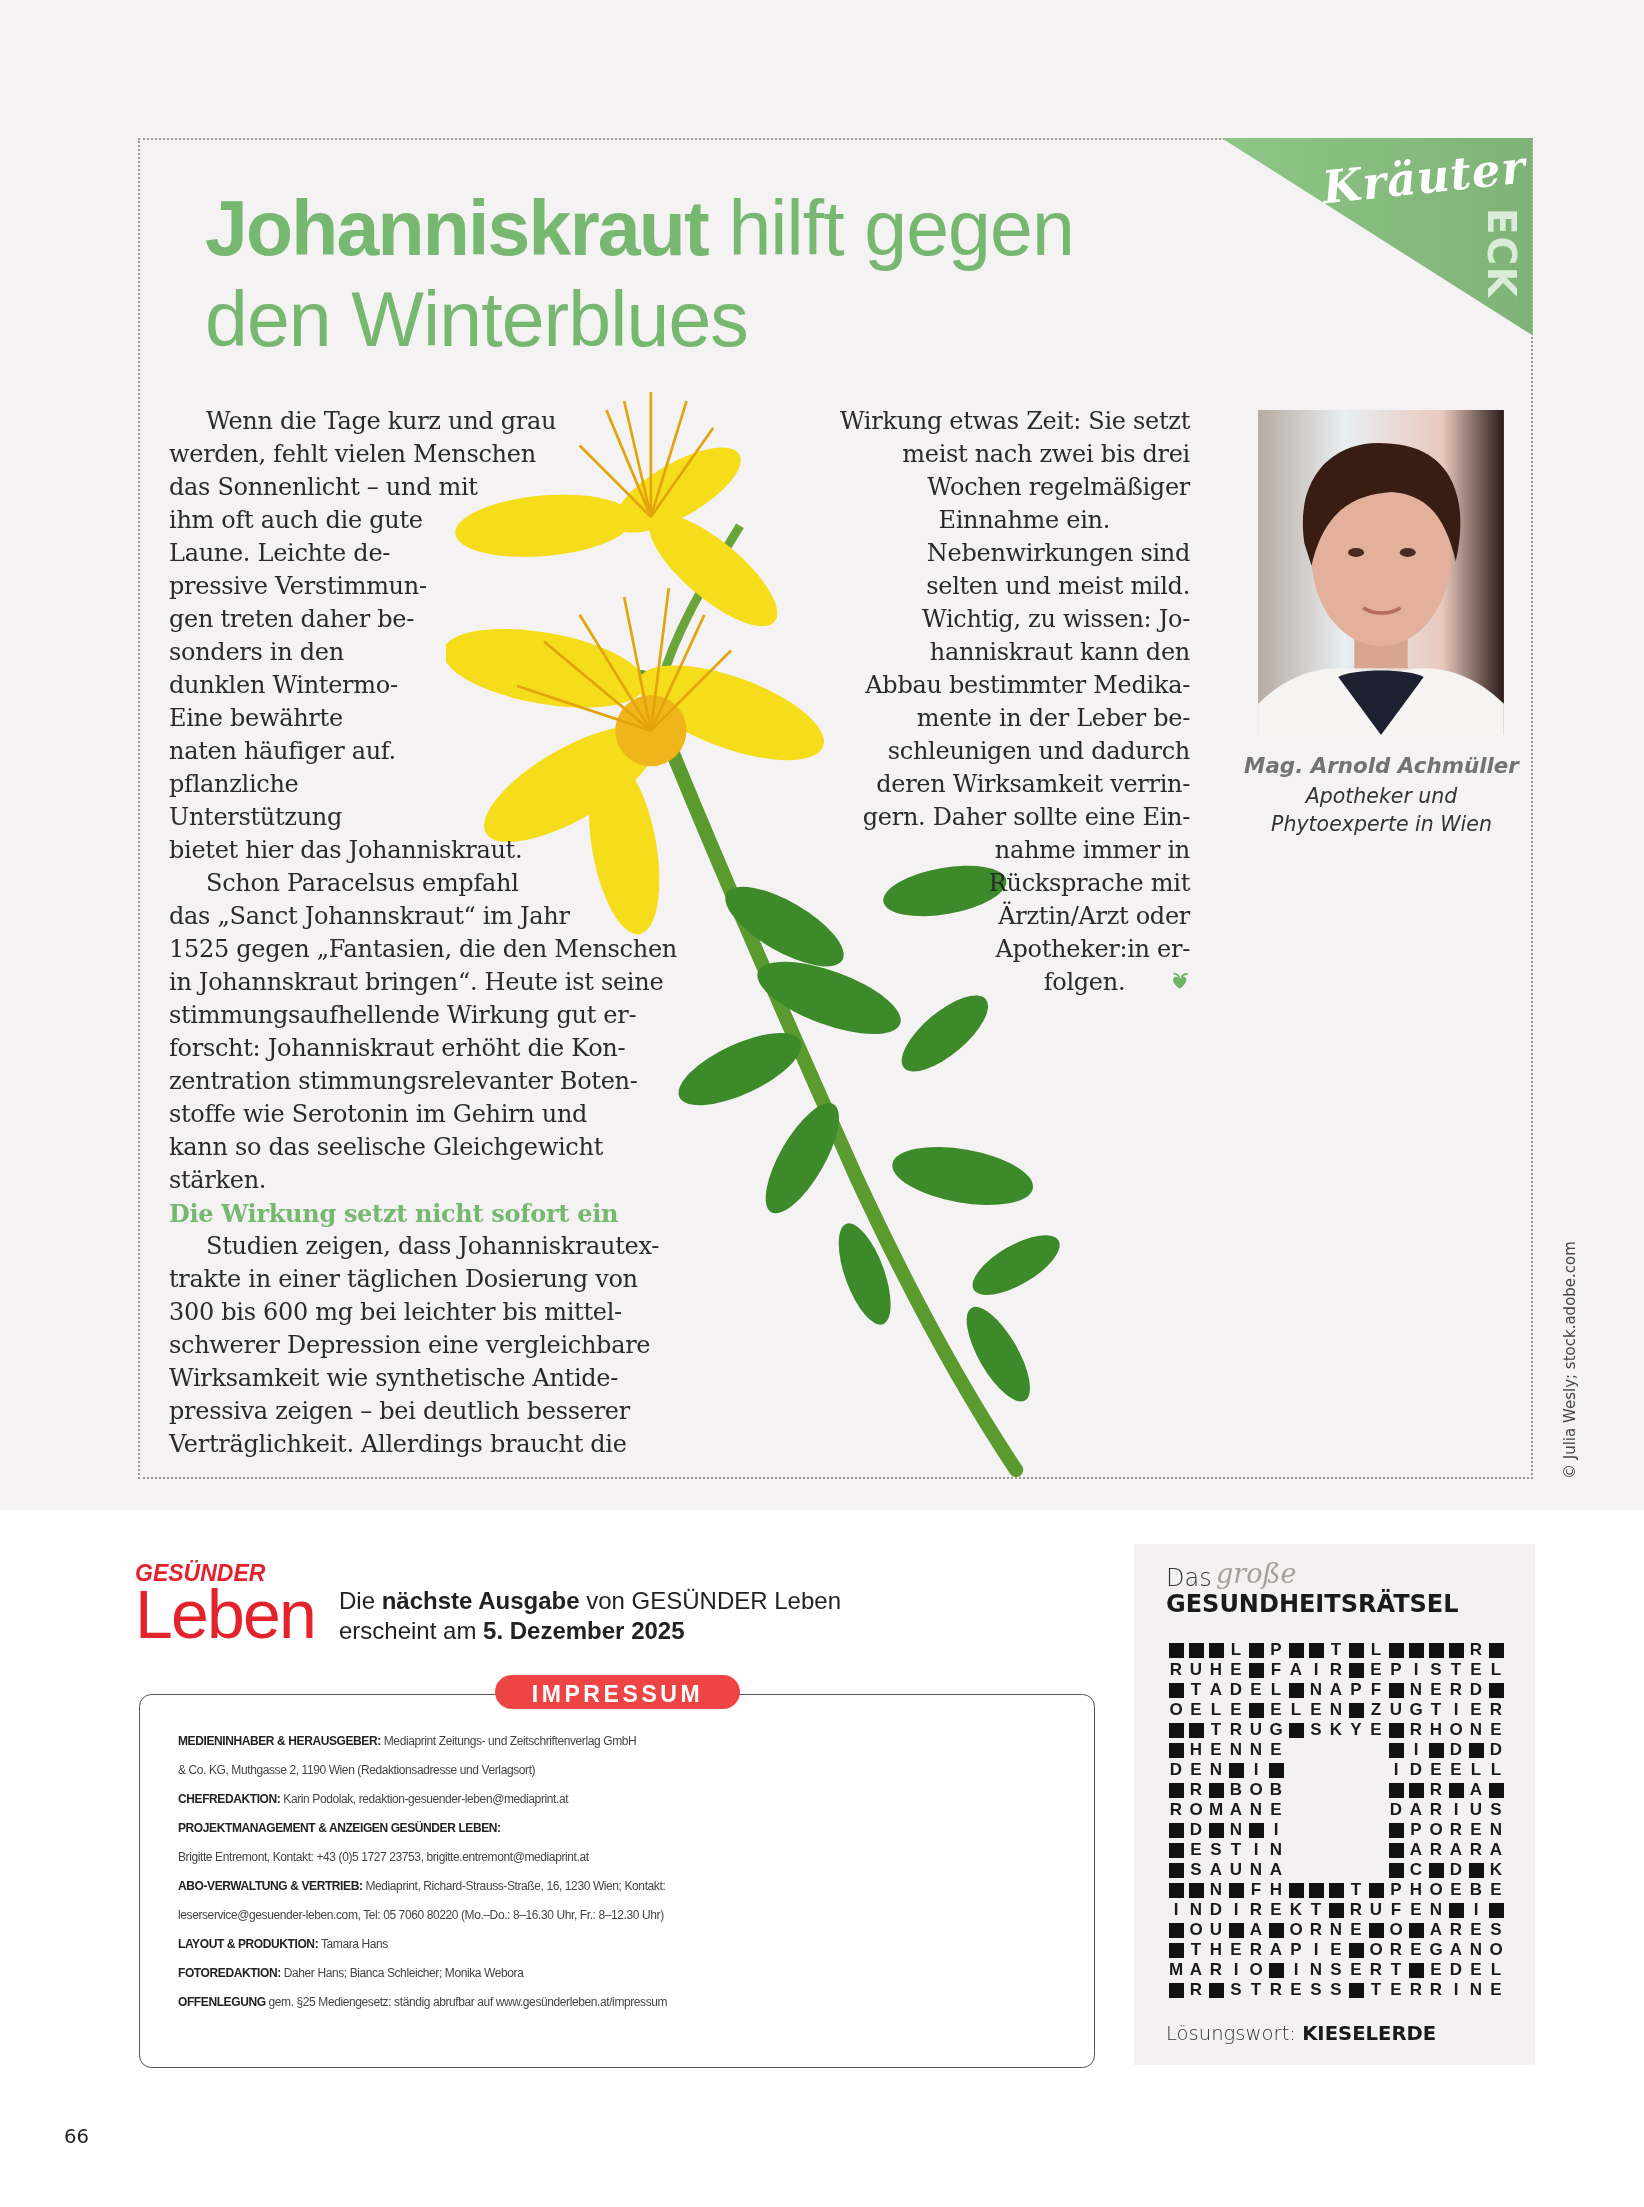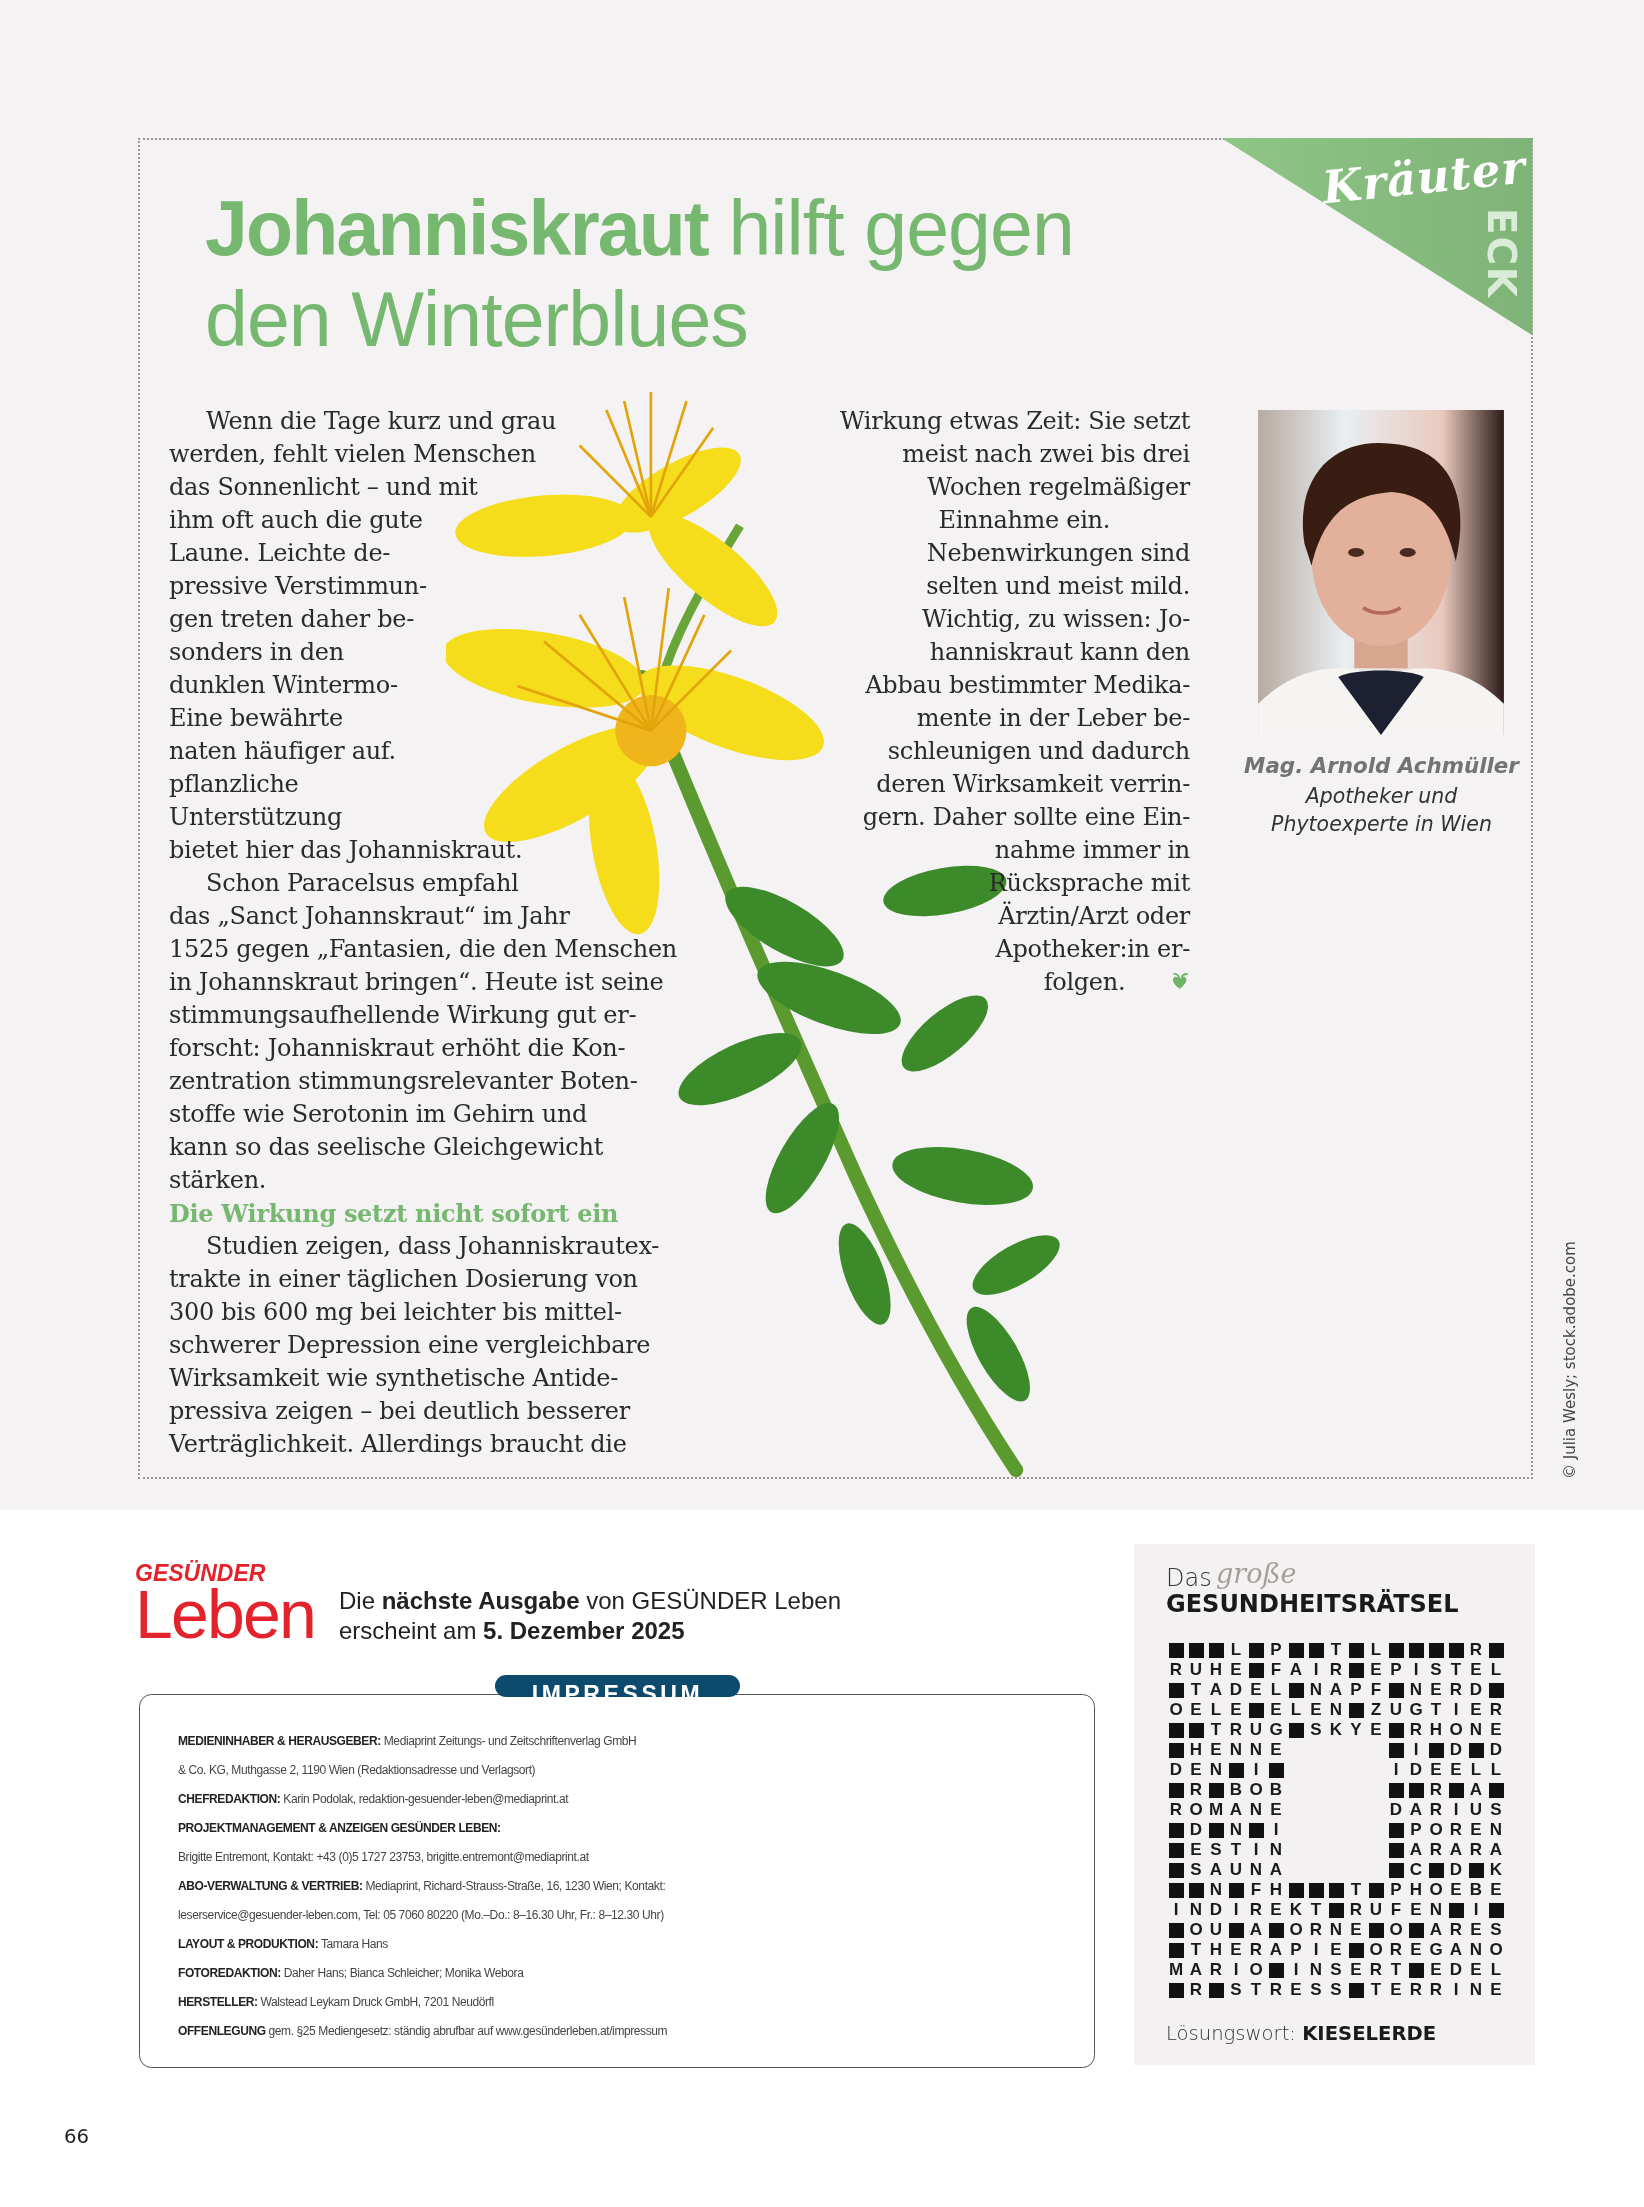--- a/index.html
+++ b/index.html
@@ -96,22 +96,22 @@
       position: absolute; left: 339px; top: 1586px;
       font-family: "Liberation Sans", sans-serif; font-size: 24px; line-height: 30px; color: #222;
     }
     .next-issue b { font-weight: bold; }
 
     .impressum-box {
       position: absolute; left: 139px; top: 1694px; width: 956px; height: 374px;
       border: 1.8px solid #555; border-radius: 12.5px; box-sizing: border-box;
     }
     .impressum-pill {
-      position: absolute; left: 495px; top: 1675px; width: 245px; height: 22px;
-      border-radius: 19.6px; background: #0c4a6e; color: #fff;
+      position: absolute; left: 495px; top: 1675px; width: 245px; height: 34px;
+      border-radius: 19.6px; background: #ef4444; color: #fff;
       font-family: "Liberation Sans", sans-serif; font-weight: bold; font-size: 23px;
       letter-spacing: 3.6px; text-align: center; line-height: 39px;
     }
     .impressum-text {
       position: absolute; left: 178px; top: 1727px; width: 900px;
       font-family: "Liberation Sans Narrow", "Liberation Sans", sans-serif;
       font-size: 12px; line-height: 29px; color: #444;
       letter-spacing: -0.4px;
     }
     .impressum-text .row { white-space: nowrap; }
@@ -341,21 +341,20 @@
 <div class="impressum-text">
   <div class="row"><span class="lbl">MEDIENINHABER &amp; HERAUSGEBER:</span><span> Mediaprint Zeitungs- und Zeitschriftenverlag GmbH</span></div>
   <div class="row"><span class="lbl"></span><span>&amp; Co. KG, Muthgasse 2, 1190 Wien (Redaktionsadresse und Verlagsort)</span></div>
   <div class="row"><span class="lbl">CHEFREDAKTION:</span><span> Karin Podolak, redaktion-gesuender-leben@mediaprint.at</span></div>
   <div class="row"><span class="lbl">PROJEKTMANAGEMENT &amp; ANZEIGEN GESÜNDER LEBEN:</span><span></span></div>
   <div class="row"><span class="lbl"></span><span>Brigitte Entremont, Kontakt: +43 (0)5 1727 23753, brigitte.entremont@mediaprint.at</span></div>
   <div class="row"><span class="lbl">ABO-VERWALTUNG &amp; VERTRIEB:</span><span> Mediaprint, Richard-Strauss-Straße, 16, 1230 Wien; Kontakt:</span></div>
   <div class="row"><span class="lbl"></span><span>leserservice@gesuender-leben.com, Tel: 05 7060 80220 (Mo.–Do.: 8–16.30 Uhr, Fr.: 8–12.30 Uhr)</span></div>
   <div class="row"><span class="lbl">LAYOUT &amp; PRODUKTION:</span><span> Tamara Hans</span></div>
   <div class="row"><span class="lbl">FOTOREDAKTION:</span><span> Daher Hans; Bianca Schleicher; Monika Webora</span></div>
-  <div class="row"><span class="lbl">HERSTELLER:</span><span> Walstead Leykam Druck GmbH, 7201 Neudörfl</span></div>
   <div class="row"><span class="lbl">OFFENLEGUNG</span><span> gem. §25 Mediengesetz: ständig abrufbar auf www.gesünderleben.at/impressum</span></div>
 </div>
 
 <div class="puzzle-box">
   <span class="pz-das">Das</span>
   <span class="pz-gross">große</span>
   <span class="pz-title">GESUNDHEITSRÄTSEL</span>
   <div class="grid" id="pz-grid">
       <div class="grid-row">
         <span class="cell blk"></span>

